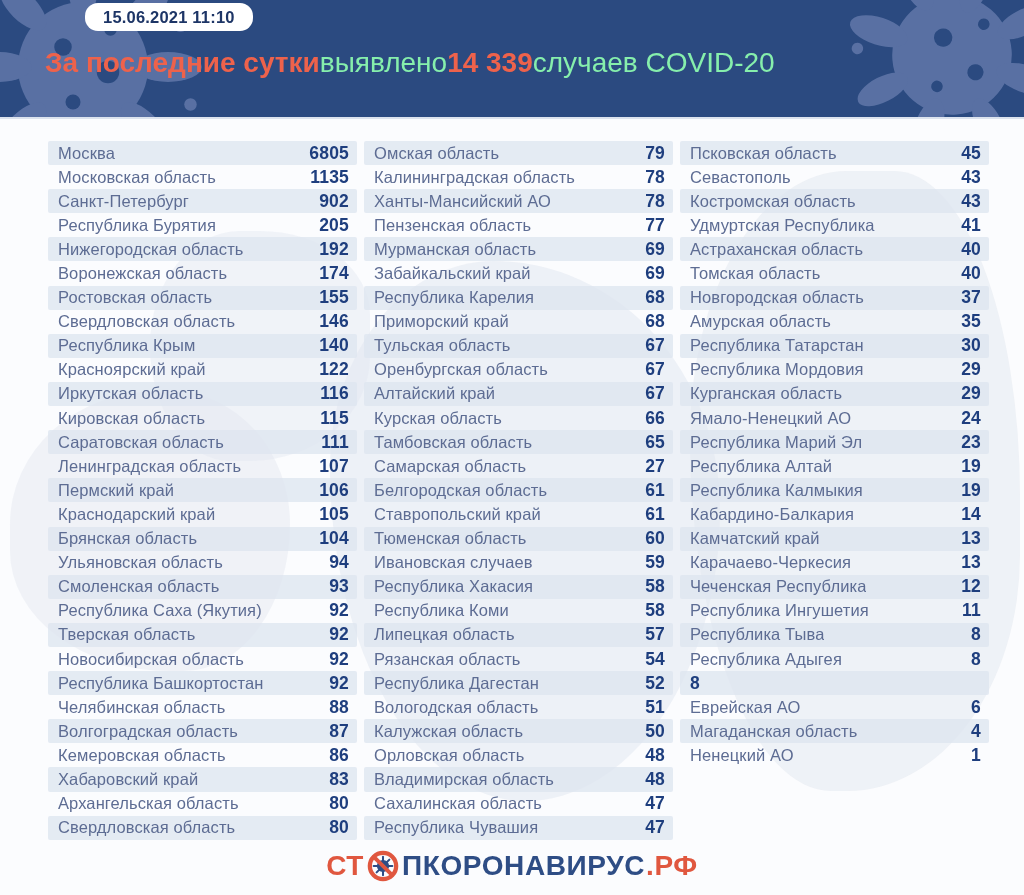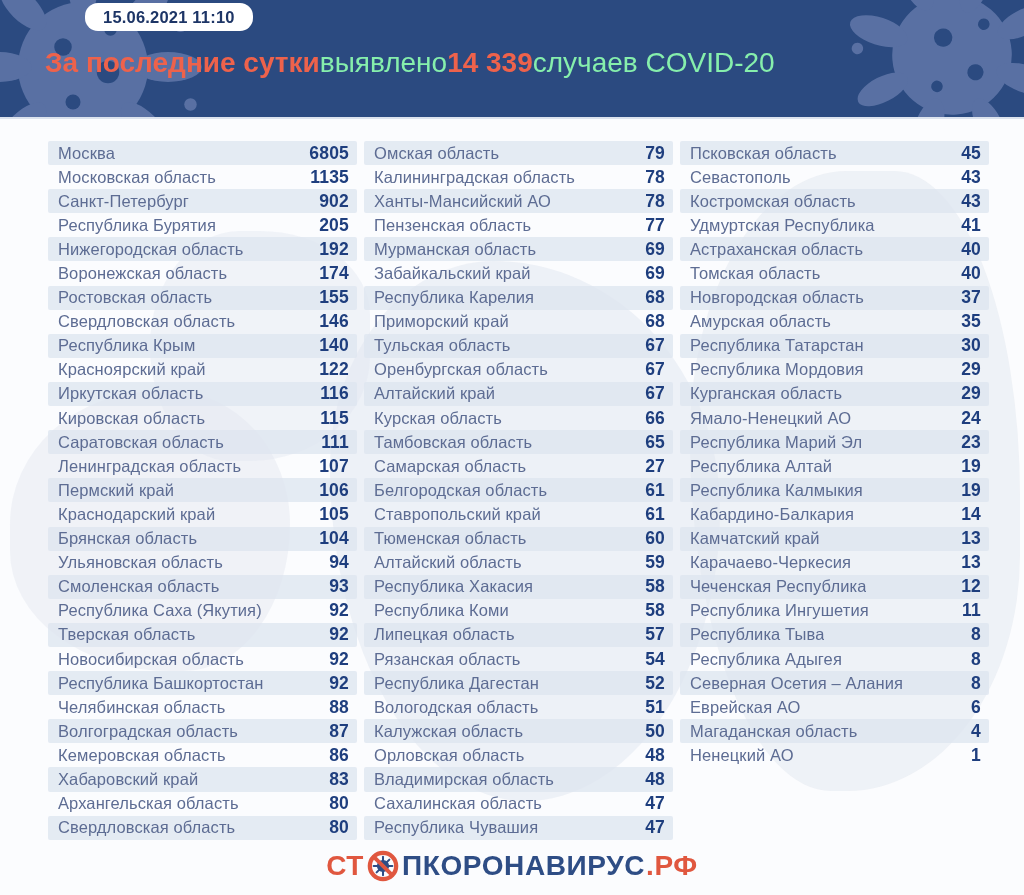--- a/index.html
+++ b/index.html
@@ -319,21 +319,21 @@
           </div>
           <div class="row">
             <span class="rname">Ставропольский край</span>
             <span class="rval">61</span>
           </div>
           <div class="row stripe">
             <span class="rname">Тюменская область</span>
             <span class="rval">60</span>
           </div>
           <div class="row">
-            <span class="rname">Алтайский область</span>
+            <span class="rname">Ивановская случаев</span>
             <span class="rval">59</span>
           </div>
           <div class="row stripe">
             <span class="rname">Республика Хакасия</span>
             <span class="rval">58</span>
           </div>
           <div class="row">
             <span class="rname">Республика Коми</span>
             <span class="rval">58</span>
           </div>
@@ -457,21 +457,20 @@
           </div>
           <div class="row stripe">
             <span class="rname">Республика Тыва</span>
             <span class="rval">8</span>
           </div>
           <div class="row">
             <span class="rname">Республика Адыгея</span>
             <span class="rval">8</span>
           </div>
           <div class="row stripe">
-            <span class="rname">Северная Осетия – Алания</span>
             <span class="rval">8</span>
           </div>
           <div class="row">
             <span class="rname">Еврейская АО</span>
             <span class="rval">6</span>
           </div>
           <div class="row stripe">
             <span class="rname">Магаданская область</span>
             <span class="rval">4</span>
           </div>

